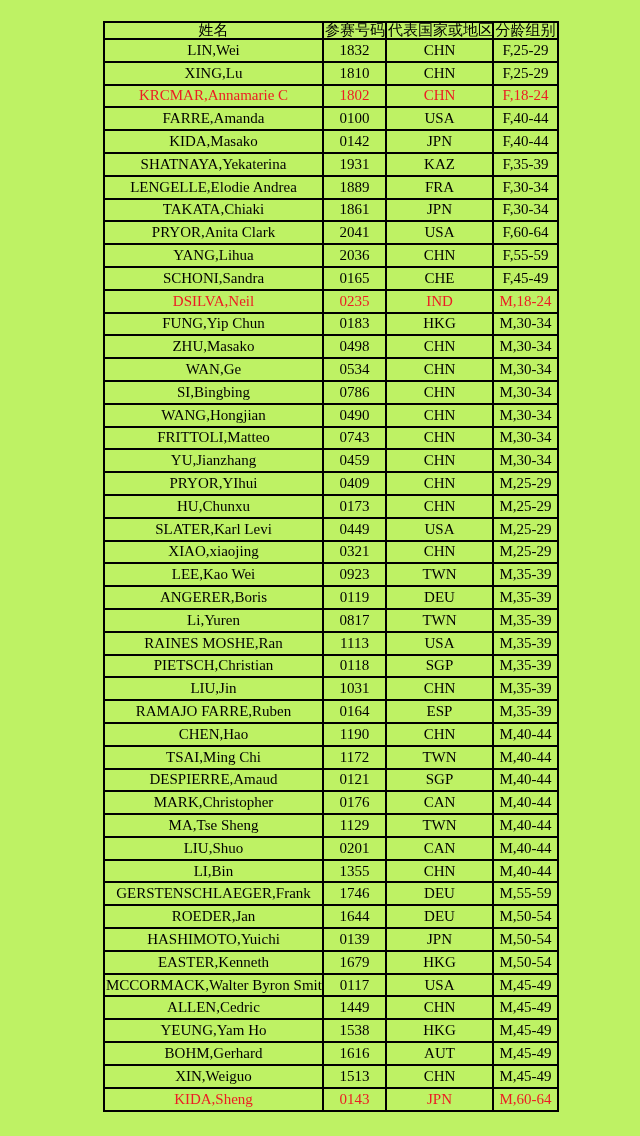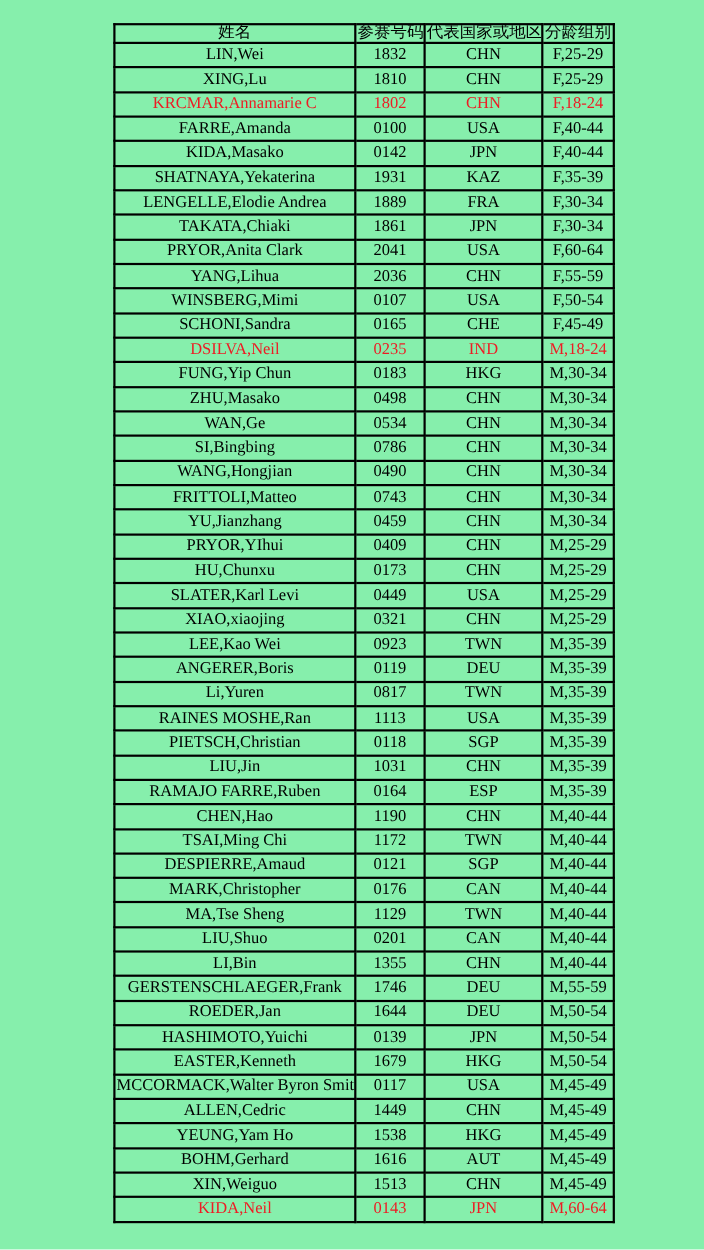--- a/index.html
+++ b/index.html
@@ -10,21 +10,21 @@
   body {
     width: 640px;
     height: 1136px;
     font-family: "Liberation Serif", "DejaVu Serif", serif;
     color: #000000;
   }
   .sheet {
     position: relative;
     width: 640px;
     height: 1136px;
-    background: #86efac;
+    background: #bef264;
     overflow: hidden;
   }
   table.roster {
     position: absolute;
     left: 103px;
     top: 21px;
     width: 454px;
     height: 1091px;
     border-collapse: collapse;
     table-layout: fixed;
@@ -123,26 +123,20 @@
     <td>USA</td>
     <td>F,60-64</td>
   </tr>
         <tr>
     <td>YANG,Lihua</td>
     <td>2036</td>
     <td>CHN</td>
     <td>F,55-59</td>
   </tr>
         <tr>
-    <td>WINSBERG,Mimi</td>
-    <td>0107</td>
-    <td>USA</td>
-    <td>F,50-54</td>
-  </tr>
-        <tr>
     <td>SCHONI,Sandra</td>
     <td>0165</td>
     <td>CHE</td>
     <td>F,45-49</td>
   </tr>
         <tr class="highlighted">
     <td>DSILVA,Neil</td>
     <td>0235</td>
     <td>IND</td>
     <td>M,18-24</td>
@@ -345,20 +339,20 @@
     <td>AUT</td>
     <td>M,45-49</td>
   </tr>
         <tr>
     <td>XIN,Weiguo</td>
     <td>1513</td>
     <td>CHN</td>
     <td>M,45-49</td>
   </tr>
         <tr class="highlighted">
-    <td>KIDA,Neil</td>
+    <td>KIDA,Sheng</td>
     <td>0143</td>
     <td>JPN</td>
     <td>M,60-64</td>
   </tr>
       </tbody>
   </table>
 </div>
 
 </body></html>

